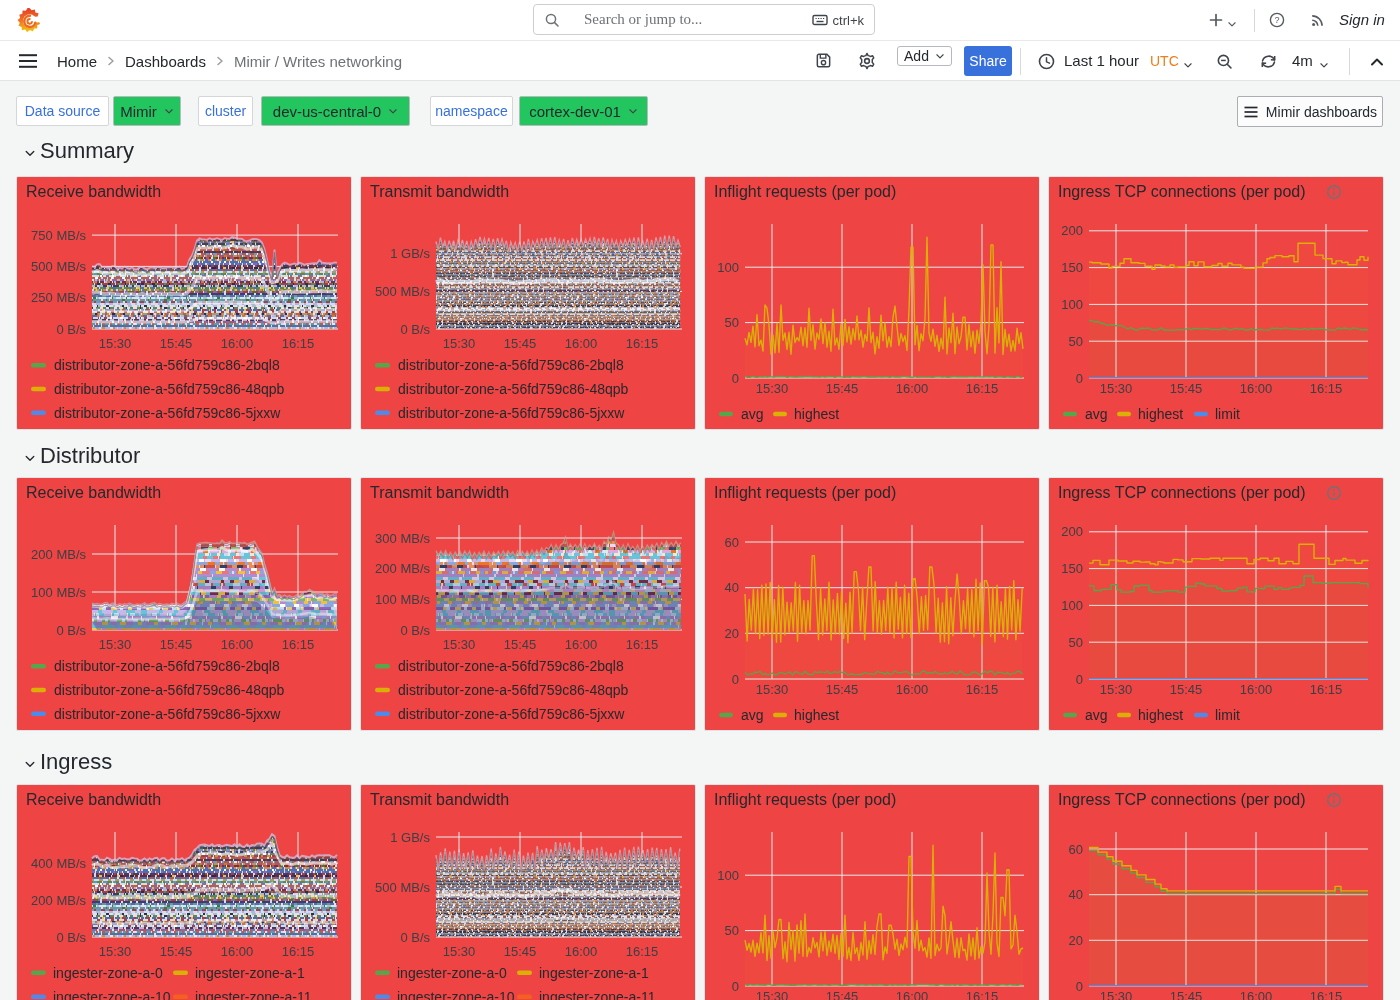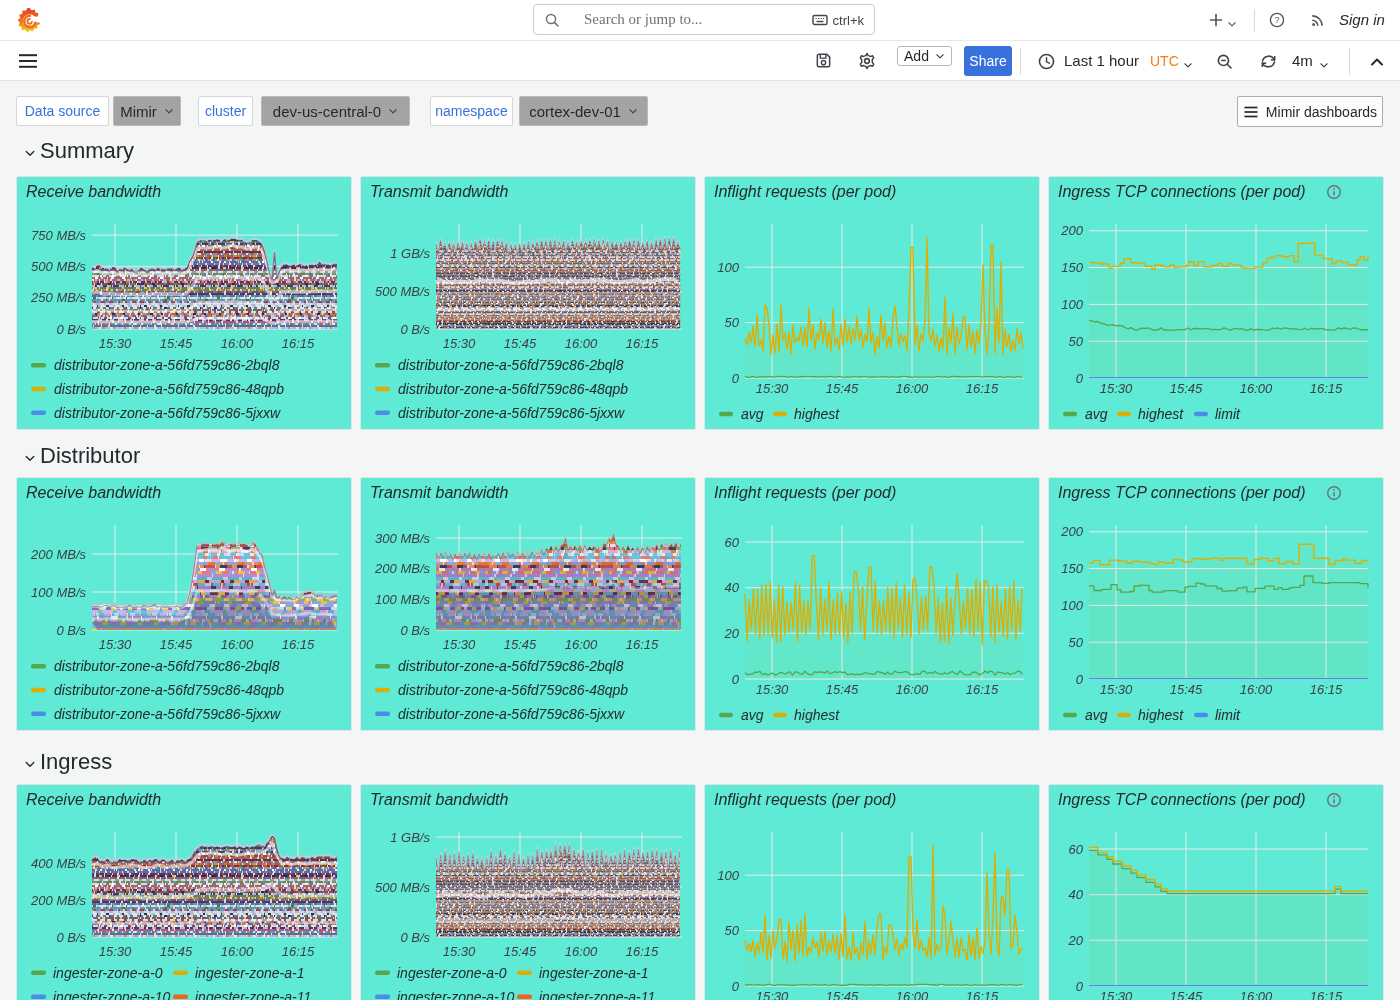--- a/index.html
+++ b/index.html
@@ -13,25 +13,25 @@
 .crumbs { position:absolute; left:57px; top:0; height:40px; display:flex; align-items:center; gap:8px; font-size:15px; }
 .crumbs .lnk { color:#24292e; }
 .crumbs .cur { color:#6e7277; }
 .btn { display:flex; align-items:center; justify-content:center; border-radius:3px; font-size:14px; font-weight:500; }
 .btn-outline { border:1px solid #b5b8bc; color:#24292e; gap:6px; background:#fff; }
 .btn-share { background:#3871dc; color:#fff; }
 .t15 { font-size:15px; color:#24292e; }
 .utc { color:#ee7e19; font-weight:500; font-size:14px; }
 .pill { position:absolute; top:96px; height:30px; display:flex; align-items:center; justify-content:center; font-size:14px; }
 .plabel { background:#fff; border:1px solid #d5d6d8; color:#3871dc; font-weight:500; border-radius:2px; }
-.pdrop { background:#a3a3a3; border:1px solid #b7babd; color:#24292e; font-size:15px; gap:7px; border-radius:2px; }
+.pdrop { background:#22c55e; border:1px solid #b7babd; color:#24292e; font-size:15px; gap:7px; border-radius:2px; }
 .mimirbtn { position:absolute; left:1237px; top:96px; width:146px; height:31px; background:#fcfcfc; border:1px solid #aaadb1; border-radius:2px; display:flex; align-items:center; justify-content:center; gap:7px; font-size:14px; font-weight:500; color:#24292e; box-sizing:border-box; }
 .sechead { position:absolute; left:24px; height:20px; display:flex; align-items:center; gap:4px; font-size:22px; font-weight:500; color:#24292e; }
 .sechead .chev { margin-top:2px; }
-.panel { position:absolute; width:336px; height:254px; background:#5eead4; border:1px solid #e2e3e4; border-radius:2px;font-style:italic; }
+.panel { position:absolute; width:336px; height:254px; background:#ef4444; border:1px solid #e2e3e4; border-radius:2px; }
 .ptitle { position:absolute; left:9px; top:6px; font-size:16px; font-weight:500; color:#24292e; z-index:2; }
 </style></head><body>
 <svg width="0" height="0" style="position:absolute">
     <defs>
       <pattern id="pxA" width="124" height="106" patternUnits="userSpaceOnUse">
         <rect width="124" height="106" fill="#eae6ee"></rect>
         <path d="M0 1H124" stroke="#d8dce8" stroke-width="2"></path>
         <path d="M-6 1H124" stroke="#a04050" stroke-width="2" stroke-dasharray="4 1 8 1 6 1 8 1 4 1"></path>
         <path d="M-1 1H124" stroke="#5a8a50" stroke-width="2" stroke-dasharray="3 4 2 4 4 7 2 8"></path>
         <path d="M0 1H124" stroke="#2a2e54" stroke-width="2" stroke-dasharray="3 8 3 14 1 11"></path>
@@ -633,20 +633,31 @@
         <path d="M2.2 3.9 a 9.9 9.9 0 0 1 9.9 9.9" stroke="#565b61" stroke-width="1.6" fill="none"></path>
       </svg></span>
     <span class="abs signin" style="left:1339px;top:11px">Sign in</span>
   </div>
 <div class="nav2">
     <div style="position:absolute;left:18px;top:11px"><svg width="20" height="18" viewBox="0 0 20 18" fill="none">
         <line x1="1" y1="3.2" x2="19" y2="3.2" stroke="#24292e" stroke-width="2"></line>
         <line x1="1" y1="9" x2="19" y2="9" stroke="#24292e" stroke-width="2"></line>
         <line x1="1" y1="14.8" x2="19" y2="14.8" stroke="#24292e" stroke-width="2"></line>
       </svg></div>
+    <div class="crumbs">
+      <span class="lnk">Home</span>
+      <svg width="12" height="12" viewBox="0 0 12 12" fill="none">
+        <polyline points="4,2.5 8,6 4,9.5" stroke="#9a9ea3" stroke-width="1.5" stroke-linecap="round" stroke-linejoin="round"></polyline>
+      </svg>
+      <span class="lnk">Dashboards</span>
+      <svg width="12" height="12" viewBox="0 0 12 12" fill="none">
+        <polyline points="4,2.5 8,6 4,9.5" stroke="#9a9ea3" stroke-width="1.5" stroke-linecap="round" stroke-linejoin="round"></polyline>
+      </svg>
+      <span class="cur">Mimir / Writes networking</span>
+    </div>
     <span class="abs" style="left:815px;top:11px"><svg width="17" height="17" viewBox="0 0 16 16" fill="none">
         <path d="M2.2 3.6 a1.4 1.4 0 0 1 1.4-1.4 h7.6 l2.6 2.6 v7.6 a1.4 1.4 0 0 1 -1.4 1.4 h-8.8 a1.4 1.4 0 0 1 -1.4 -1.4 Z" stroke="#3f444a" stroke-width="1.4"></path>
         <path d="M5 2.4 v3.4 h5.2 v-3.2" stroke="#3f444a" stroke-width="1.3"></path>
         <circle cx="8" cy="10" r="2" stroke="#3f444a" stroke-width="1.3"></circle>
       </svg></span>
     <span class="abs" style="left:858px;top:11px"><svg width="18" height="18" viewBox="0 0 16 16" fill="none">
         <circle cx="8" cy="8" r="2.1" stroke="#3f444a" stroke-width="1.4"></circle>
         <path d="M8 1.3 L9 3.2 a5 5 0 0 1 2 .8 l2-.6 1 1.8-1.4 1.6 a5 5 0 0 1 0 2.4 l1.4 1.6-1 1.8-2-.6 a5 5 0 0 1 -2 .8 L8 14.7 7 12.8 a5 5 0 0 1 -2-.8 l-2 .6-1-1.8 1.4-1.6 a5 5 0 0 1 0-2.4 L2 5.2 l1-1.8 2 .6 a5 5 0 0 1 2-.8 Z" stroke="#3f444a" stroke-width="1.3" stroke-linejoin="round"></path>
       </svg></span>
     <span class="abs btn btn-outline" style="left:897px;top:5px;width:55px;height:20px;box-sizing:border-box">Add <svg width="10" height="10" viewBox="0 0 16 16" fill="none">

